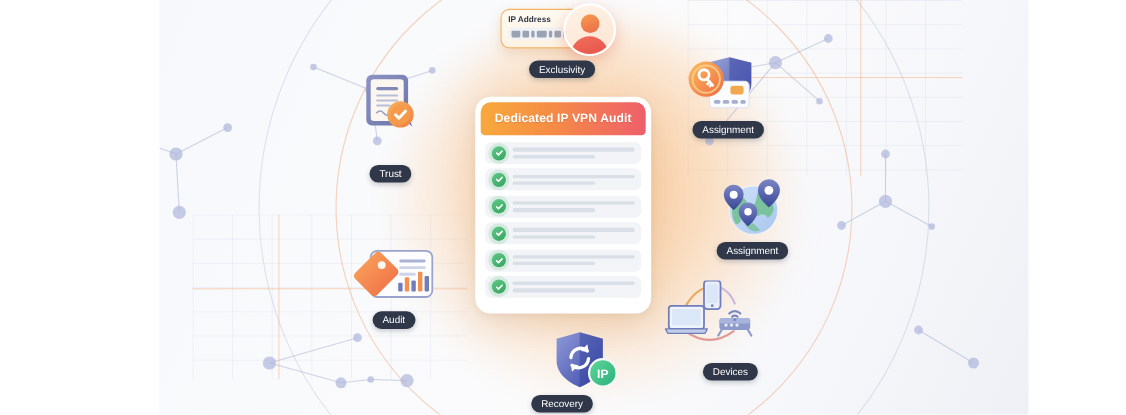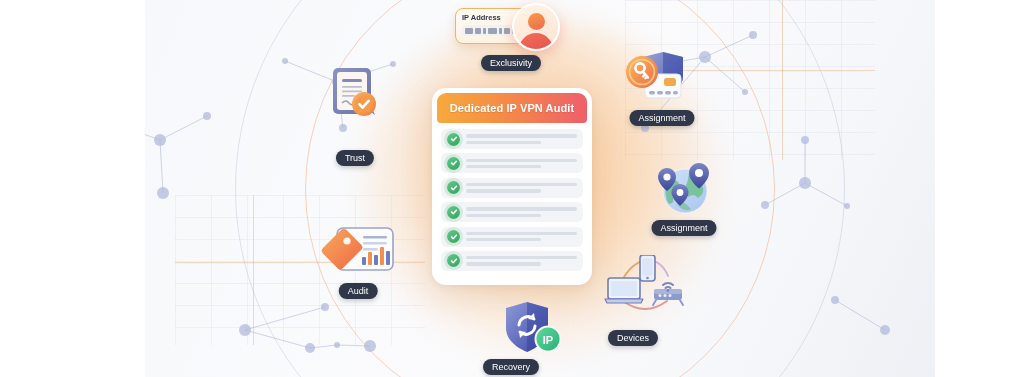--- a/index.html
+++ b/index.html
@@ -390,21 +390,21 @@
         <rect x="50" y="34" width="28" height="5" rx="2.5" fill="#a9b4dc"></rect>
         <circle cx="56" cy="40.5" r="1.5" fill="#e8edf9"></circle>
         <circle cx="61" cy="40.5" r="1.5" fill="#e8edf9"></circle>
         <circle cx="66" cy="40.5" r="1.5" fill="#e8edf9"></circle>
         <path d="M52 45 l-3 5 M76 45 l3 5" stroke="#8d9acc" stroke-width="2" stroke-linecap="round"></path>
         <path d="M59 30 a7 7 0 0 1 10 0" stroke="#7b88c0" stroke-width="2" fill="none" stroke-linecap="round"></path>
         <path d="M61.5 33 a3.5 3.5 0 0 1 5 0" stroke="#7b88c0" stroke-width="2" fill="none" stroke-linecap="round"></path>
         <circle cx="64" cy="35.5" r="1.4" fill="#7b88c0"></circle>
       </svg>
     </div>
-    <div class="pill" style="left:488px;top:330px">Devices</div>
+    <div class="pill" style="left:519px;top:330px">Devices</div>
 
     <div class="icon" style="left:388px;top:300px">
       <svg width="58" height="58" viewBox="0 0 58 58">
         <defs>
           <linearGradient id="rsG" x1="0" y1="0" x2="1" y2="1">
             <stop offset="0" stop-color="#8f9ad8"></stop>
               <stop offset="1" stop-color="#3b49a8"></stop>
           </linearGradient>
           <linearGradient id="ipG" x1="0" y1="0" x2="1" y2="1">
             <stop offset="0" stop-color="#63d79b"></stop>

